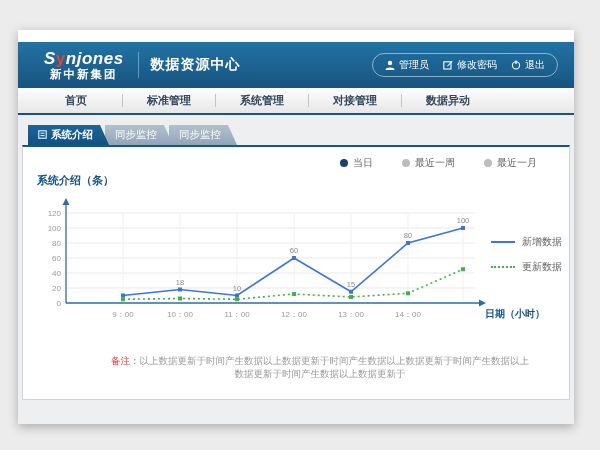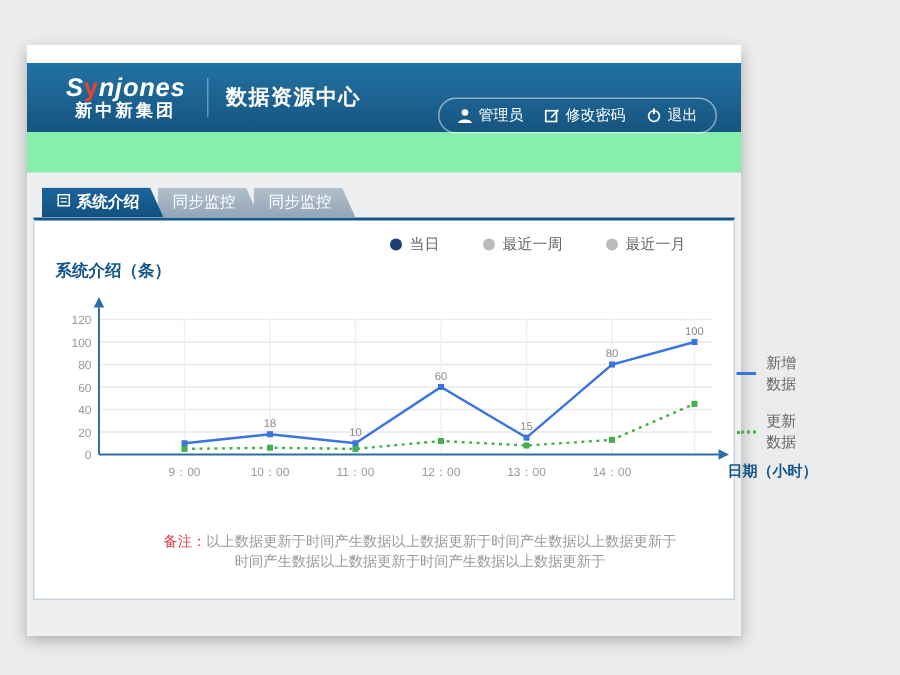--- a/index.html
+++ b/index.html
@@ -1,30 +1,30 @@
 <!DOCTYPE html>
 <html><head>
 <meta charset="utf-8">
 <style>
   * { margin:0; padding:0; box-sizing:border-box; font-family:"Liberation Sans", sans-serif; }
   html,body { width:600px; height:450px; background:#ececec; overflow:hidden; }
-  .window { position:absolute; left:18px; top:30px; width:476px; height:394px;
-            background:#86efac; box-shadow:0 3px 10px rgba(0,0,0,.28); }
+  .window { position:absolute; left:18px; top:30px; width:556px; height:394px;
+            background:#4d7c0f; box-shadow:0 3px 10px rgba(0,0,0,.28); }
   .top-strip { height:12px; background:#fff; }
   
   .header { height:46px; background:linear-gradient(#2272a4,#175480); display:flex; align-items:center; position:relative; }
   .logo { margin-left:26px; text-align:center; line-height:1; }
   .logo-en { font-size:17px; font-weight:bold; color:#fff; font-style:italic; letter-spacing:.5px; }
   .logo-en .y { color:#e8432e; font-style:normal; }
   .logo-cn { font-size:11.5px; font-weight:bold; color:#fff; letter-spacing:2px; margin-top:2px; }
   .header-divider { width:1px; height:26px; background:rgba(255,255,255,.35); margin:0 12px 0 14px; }
   .app-title { font-size:14px; font-weight:bold; color:#fff; letter-spacing:1px; }
   .user-pill { position:absolute; right:16px; top:50%; transform:translateY(-50%);
                display:flex; align-items:center; gap:14px; border:1px solid rgba(255,255,255,.5);
-               border-radius:12px; padding:4px 12px;margin-top:12px; }
+               border-radius:12px; padding:4px 12px; }
   .user-pill .item { display:flex; align-items:center; gap:4px; color:#fff; font-size:10px; cursor:pointer; }
   .user-pill svg { display:block; }
   
   .nav { height:27px; background:linear-gradient(#fdfdfd,#e7e7e7); border-bottom:2px solid #175480;
          display:flex; align-items:center; padding-left:12px; }
   .nav-item { width:92px; text-align:center; font-size:11px; font-weight:bold; color:#31475a; cursor:pointer; }
   .nav-sep { width:1px; height:13px; background:#c3c3c3; }
   
   .content { position:absolute; top:85px; bottom:0; left:0; right:0; background:#edeff1; }
   .tabs { display:flex; margin:10px 0 0 10px; height:20px; }
@@ -88,20 +88,31 @@
             <svg width="10" height="10" viewBox="0 0 10 10">
               <circle cx="5" cy="5.4" r="3.6" fill="none" stroke="#fff" stroke-width="1.1"></circle>
               <line x1="5" y1="0.4" x2="5" y2="4" stroke="#fff" stroke-width="1.3"></line>
             </svg>
           </span>
         <span>退出</span>
       </div>
     </div>
   </div>
 
+  <div class="nav">
+    <div class="nav-item">首页</div>
+    <div class="nav-sep"></div>
+    <div class="nav-item">标准管理</div>
+    <div class="nav-sep"></div>
+    <div class="nav-item">系统管理</div>
+    <div class="nav-sep"></div>
+    <div class="nav-item">对接管理</div>
+    <div class="nav-sep"></div>
+    <div class="nav-item">数据异动</div>
+  </div>
 
   <div class="content">
     <div class="tabs">
       <div class="tab active">
         <span><svg width="9" height="9" viewBox="0 0 9 9">
               <rect x="0.8" y="0.8" width="7.4" height="7.4" fill="none" stroke="#fff" stroke-width="1"></rect>
               <line x1="2.4" y1="3.2" x2="6.6" y2="3.2" stroke="#fff" stroke-width="0.9"></line>
               <line x1="2.4" y1="5.6" x2="6.6" y2="5.6" stroke="#fff" stroke-width="0.9"></line>
             </svg></span>
         <span>系统介绍</span>

